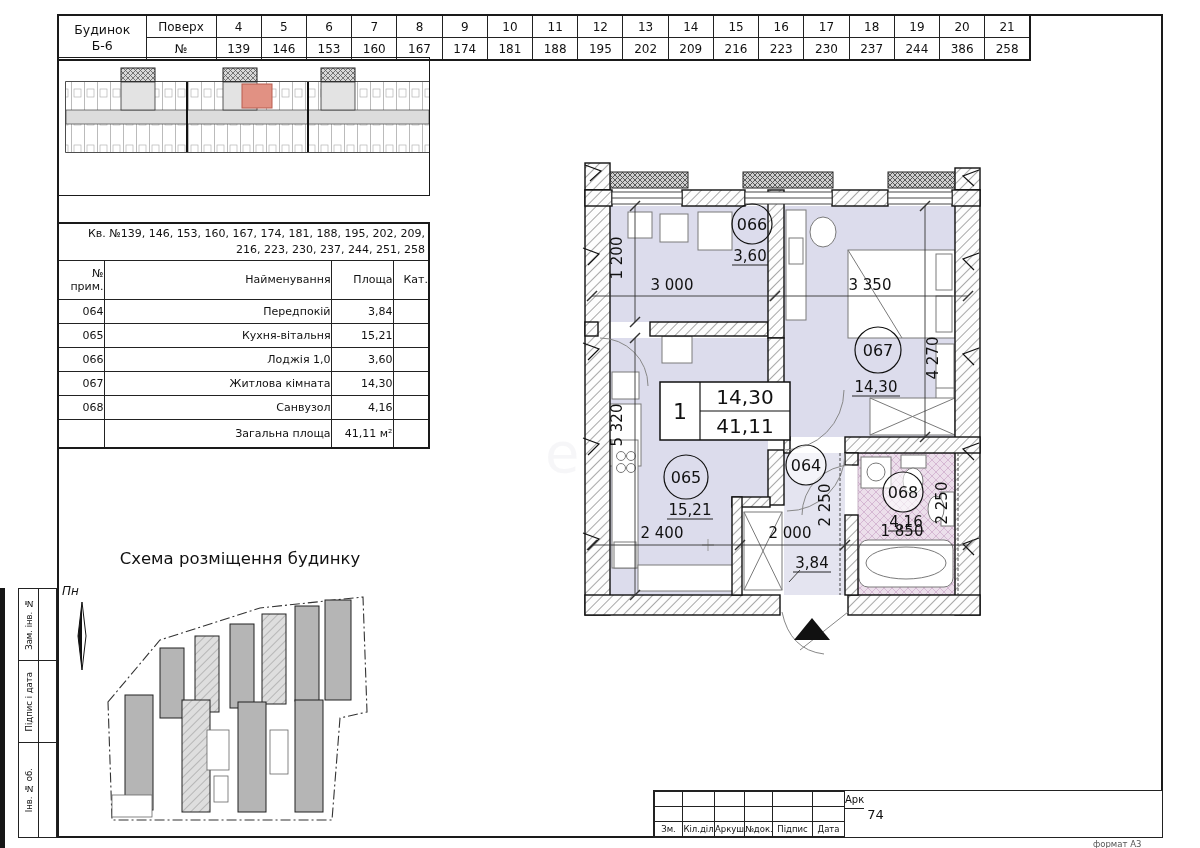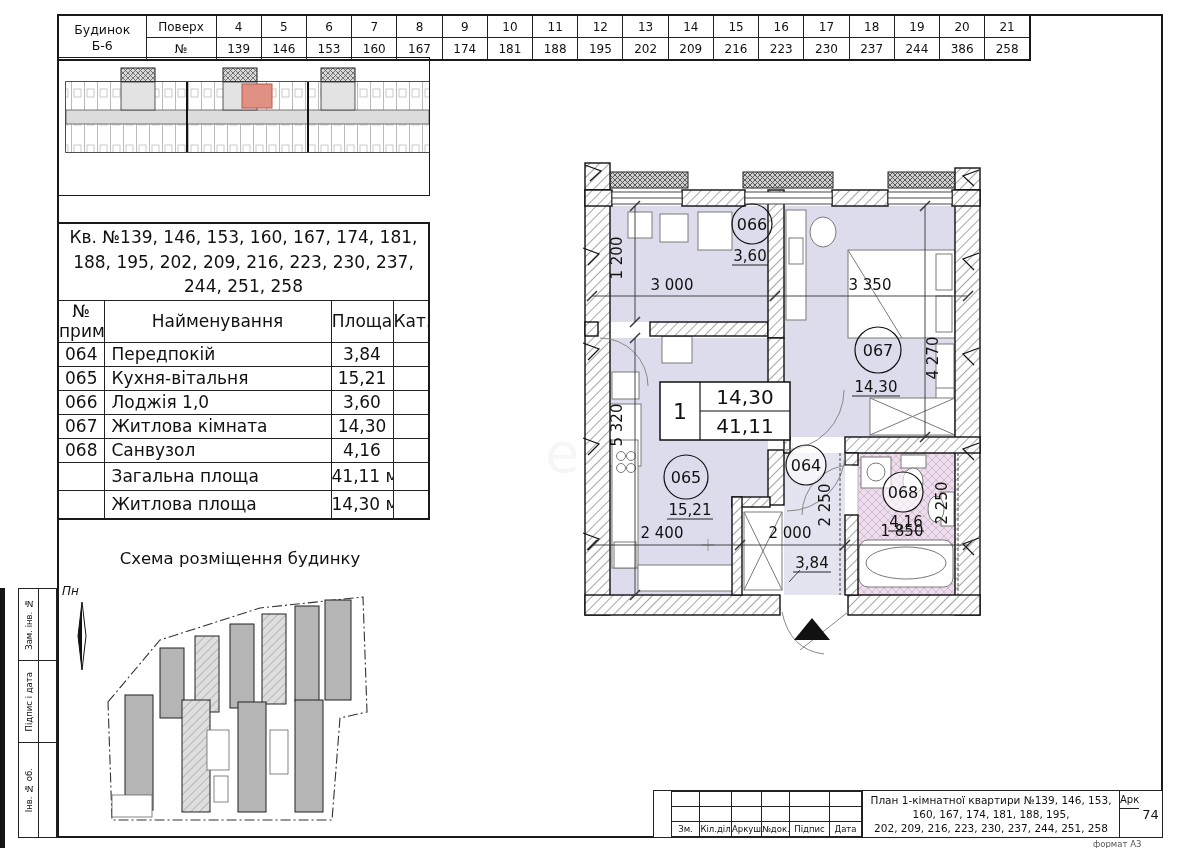--- a/index.html
+++ b/index.html
@@ -14,32 +14,32 @@
   #toptable td{height:21px;}
   .bcell{font-size:12.5px;line-height:1.25;}
   
   #frame{left:57px;top:14px;width:1102px;height:820px;border:2px solid #1a1a1a;}
   
   #locbox{left:57px;top:57px;width:371px;height:137px;border:1.5px solid #1a1a1a;}
   #loctitle{height:27px;line-height:27px;text-align:center;font-size:16px;border-bottom:1.5px solid #1a1a1a;}
   
   #areatable{left:57px;top:222px;}
   #areatable table{width:371px;border:2px solid #1a1a1a;}
-  #areatable td{font-size:17px;}
+  #areatable td{font-size:11px;text-align:right;}
   .cap{height:34px;font-size:11.5px;line-height:1.45;white-space:normal;padding:1px 3px;}
   .hd{height:38px;font-size:11.5px;white-space:normal;line-height:1.2;}
   .nm{text-align:left;padding-left:7px;}
   .dr td{height:23px;}
   .sr td{height:27px;}
   
   #sitetitle{left:85px;top:549px;width:310px;text-align:center;font-size:16.5px;}
   #north{left:62px;top:584px;font-size:12px;font-style:italic;}
   
   #tblock{left:653px;top:790px;width:510px;height:48px;border:1.5px solid #222;display:flex;box-sizing:border-box;background:#fff;}
-  #minitbl{width:190px;height:45px;margin-left:17px;}
+  #minitbl{width:190px;height:45px;}
   #minitbl td{font-size:8.5px;height:14px;}
   #ttitle{flex:1;border-left:1px solid #222;border-right:1px solid #222;display:flex;flex-direction:column;justify-content:center;text-align:center;font-size:10.5px;line-height:1.35;}
   #arkcell{width:42px;display:flex;}
   #arklabel{height:17px;line-height:17px;text-align:center;font-size:10px;border-bottom:1px solid #222;}
   #arknum{flex:1;display:flex;align-items:center;justify-content:center;font-size:13px;}
   #fmt{left:1093px;top:839px;font-size:8.5px;color:#555;}
   
   #margincol{left:18px;top:588px;width:39px;height:250px;border:1.5px solid #222;box-sizing:border-box;display:flex;flex-direction:column;}
   .mcell{display:flex;border-bottom:1.5px solid #222;box-sizing:border-box;}
   .mcell:last-child{border-bottom:none;}
@@ -211,26 +211,20 @@
           <td class="nm">Санвузол</td>
           <td>4,16</td>
           <td></td>
         </tr>
 <tr class="sr">
           <td></td>
           <td class="nm">Загальна площа</td>
           <td>41,11 м²</td>
           <td></td>
         </tr>
-<tr class="sr">
-          <td></td>
-          <td class="nm">Житлова площа</td>
-          <td>14,30 м²</td>
-          <td></td>
-        </tr>
 </tbody>
     </table>
 </div>
 
 <div class="abs" id="sitetitle">Схема розміщення будинку</div>
 <div class="abs" id="north">Пн</div>
 <svg class="abs" style="left:57px;top:580px" width="330" height="258" viewBox="0 0 330 258">
   <defs>
     <pattern id="bh" width="6" height="6" patternTransform="rotate(45)" patternUnits="userSpaceOnUse">
       <rect width="6" height="6" fill="#dedede"></rect>
@@ -487,24 +481,20 @@
     <tr>
       <td>Зм.</td>
           <td>Кіл.діл</td>
       <td>Аркуш</td>
           <td>№док.</td>
       <td>Підпис</td>
           <td>Дата</td>
     </tr>
   </tbody>
     </table>
-  <div id="ttitle">
-    <div>План 1-кімнатної квартири №139, 146, 153, 160, 167, 174, 181, 188, 195,</div>
-    <div>202, 209, 216, 223, 230, 237, 244, 251, 258</div>
-  </div>
   <div id="arkcell">
     <div id="arklabel">Арк</div>
     <div id="arknum">74</div>
   </div>
 </div>
 <div class="abs" id="fmt">формат А3</div>
 
 <div class="abs" id="margincol">
   <div class="mcell" style="height:72px">
     <div class="mrot">

